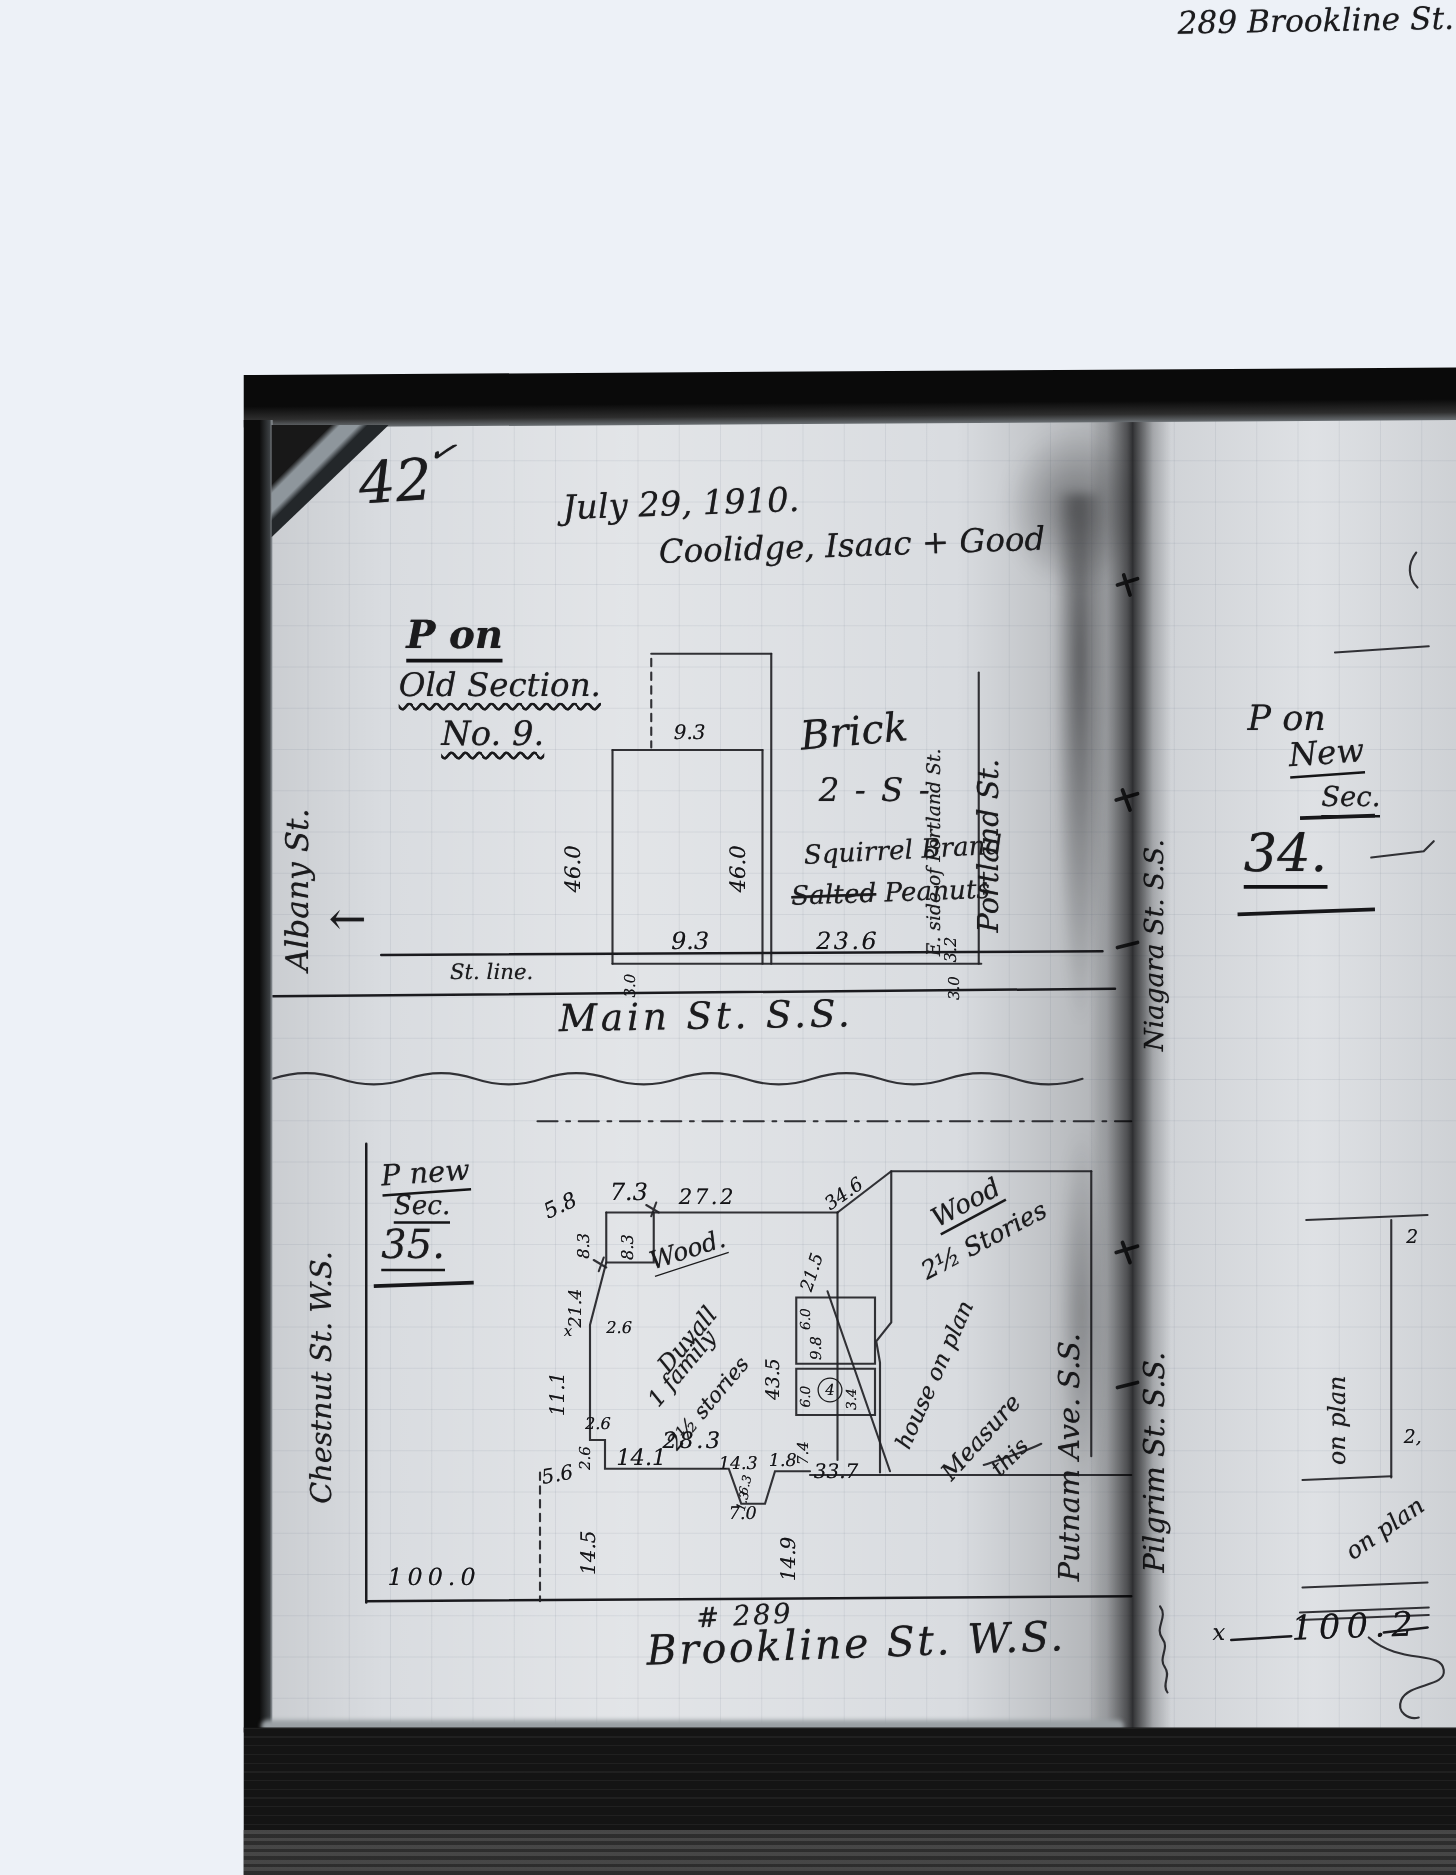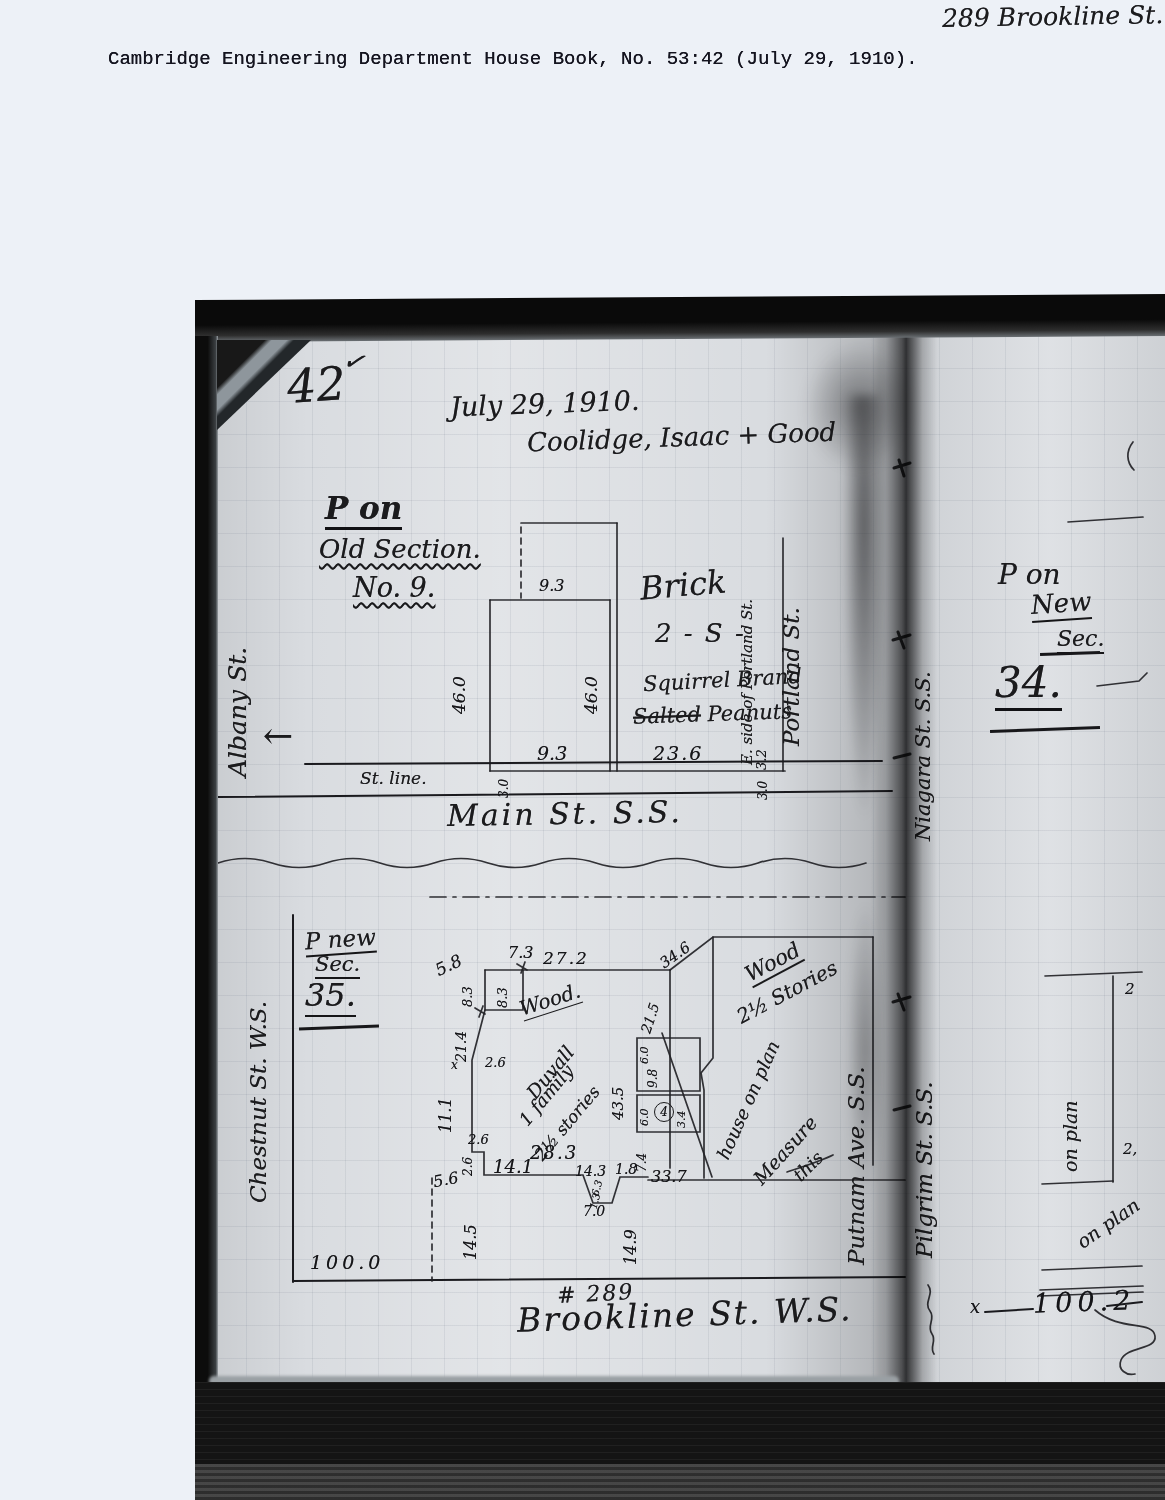--- a/index.html
+++ b/index.html
@@ -34,21 +34,20 @@
   .pb{stroke:#1a1a1e;stroke-width:2;fill:none;stroke-linecap:round;}
   .st{stroke:#0c0c0e;stroke-width:3;fill:none;stroke-linecap:round;opacity:.85;}
   .circ{border:1.6px solid #1a1a1c;border-radius:50%;width:18px;height:18px;
         display:flex;align-items:center;justify-content:center;}
 </style>
 </head>
 <body>
 
 <div class="scan">
 
-  <div class="abs typed" style="left:108px;top:48px;font-size:19px;">Cambridge Engineering Department House Book, No. 53:42 (July 29, 1910).</div>
   <div class="abs hw" style="left:942px;top:2px;font-size:25px;transform:rotate(-1deg);">289 Brookline St.</div>
 
   <div class="photo">
 
     <div class="paper"></div>
 
     <svg class="ink-svg" width="970" height="1200" viewBox="0 0 970 1200">
 
       <path class="p" d="M326,227 V298" stroke-dasharray="6,5"></path>
       <path class="p" d="M326,223 H422"></path>
@@ -161,21 +160,21 @@
     <div class="abs hw txt ctr" style="left:372px;top:823px;font-size:17px;--r:-50deg;">2½ stories</div>
 
     <div class="abs hw txt ctr" style="left:578px;top:663px;font-size:21px;--r:-28deg;border-bottom:2px solid #1a1a1c;">Wood</div>
     <div class="abs hw txt ctr" style="left:592px;top:692px;font-size:20px;--r:-28deg;">2½ Stories</div>
 
     <div class="abs hw txt ctr" style="left:553px;top:800px;font-size:18px;--r:-66deg;">house on plan</div>
     <div class="abs hw txt ctr" style="left:590px;top:850px;font-size:19px;--r:-48deg;">Measure</div>
     <div class="abs hw txt ctr" style="left:613px;top:866px;font-size:18px;--r:-45deg;">this</div>
 
     <div class="abs dimn txt" style="left:240px;top:655px;font-size:17px;transform:rotate(-25deg);">5.8</div>
-    <div class="abs dimn txt" style="left:293px;top:643px;font-size:16px;margin-left:20px;">7.3</div>
+    <div class="abs dimn txt" style="left:293px;top:643px;font-size:19px;">7.3</div>
     <div class="abs dimn txt" style="left:348px;top:648px;font-size:17px;letter-spacing:2px;">27.2</div>
     <div class="abs dimn txt ctr" style="left:480px;top:655px;font-size:15px;--r:-35deg;">34.6</div>
     <div class="abs dimn txt vt" style="left:266px;top:673px;height:34px;font-size:13px;">8.3</div>
     <div class="abs dimn txt vt" style="left:301px;top:676px;height:32px;font-size:13px;">8.3</div>
     <div class="abs dimn txt vt" style="left:259px;top:710px;height:52px;font-size:14px;">21.4</div>
     <div class="abs dimn txt" style="left:256px;top:758px;font-size:12px;">x</div>
     <div class="abs dimn txt ctr" style="left:455px;top:718px;font-size:14px;--r:-72deg;">21.5</div>
     <div class="abs dimn txt" style="left:290px;top:755px;font-size:13px;">2.6</div>
     <div class="abs dimn txt vt" style="left:243px;top:788px;height:45px;font-size:16px;">11.1</div>
     <div class="abs dimn txt" style="left:273px;top:832px;font-size:13px;">2.6</div>

